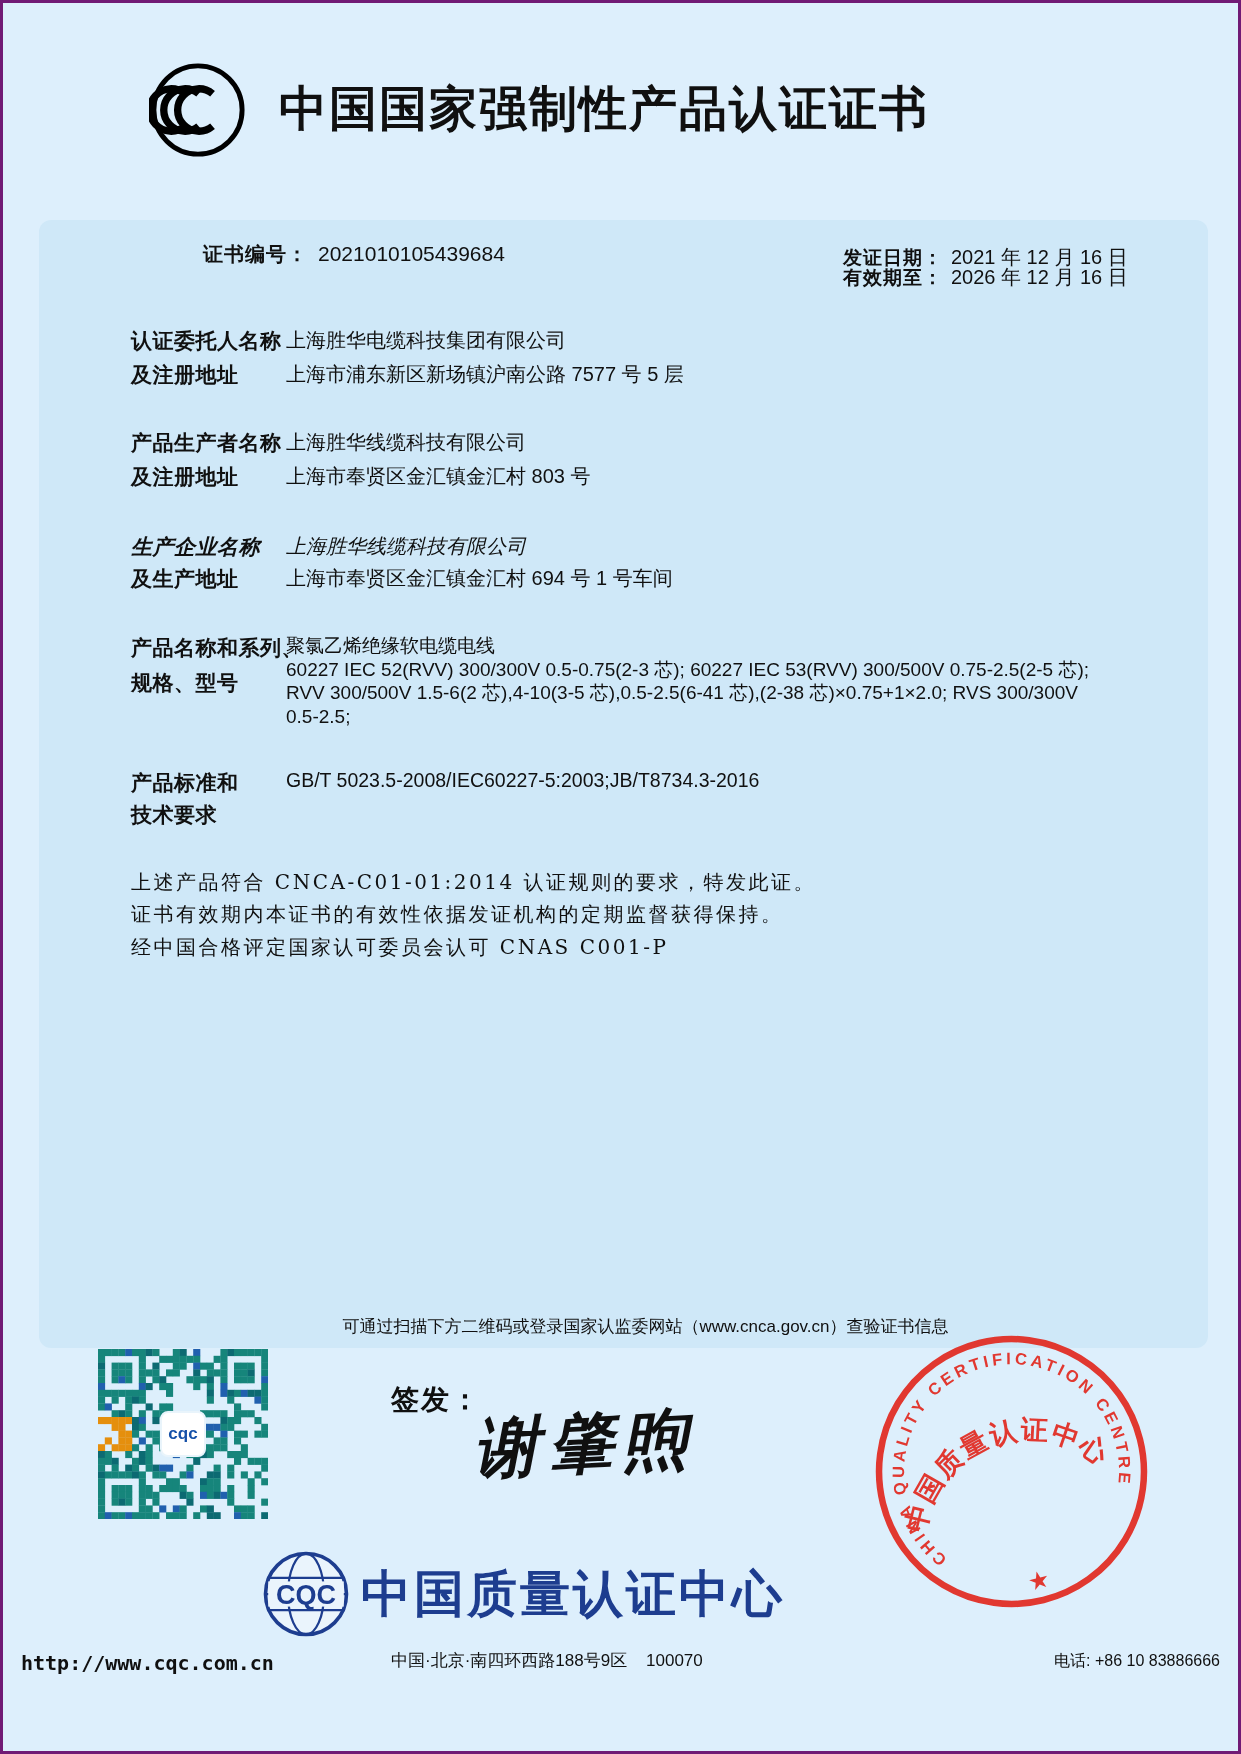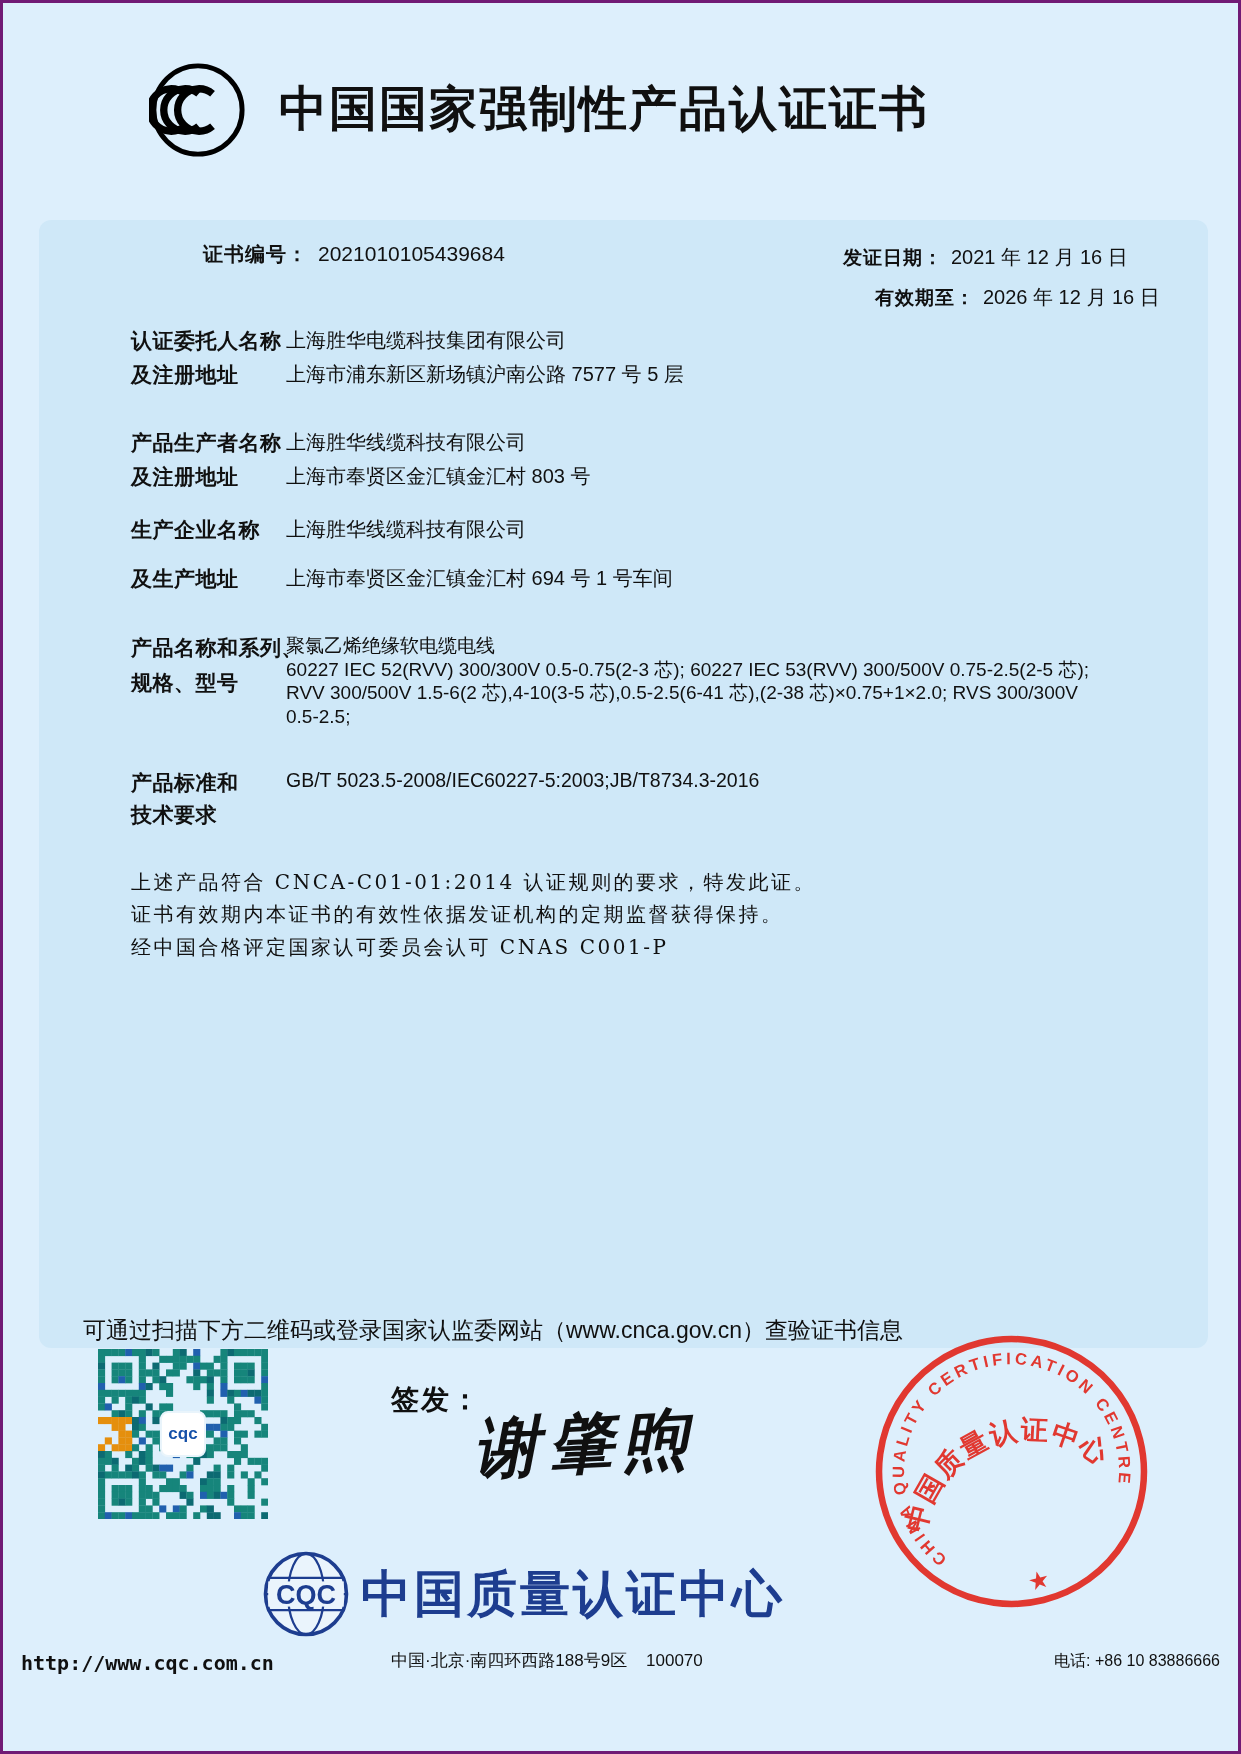--- a/index.html
+++ b/index.html
@@ -24,35 +24,35 @@
   }
   .abs{position:absolute;white-space:nowrap;}
 
   .kai{font-family:"DejaVu Serif","Liberation Serif",serif;}
   .certno{left:164px;top:21px;font-size:20px;}
   .certno .lbl{font-weight:bold;letter-spacing:1px;}
   .certno .val{font-size:21px;margin-left:10px;font-family:"Liberation Sans",sans-serif;}
   .daterow{left:804px;font-size:19px;}
   .daterow .lbl{font-weight:bold;letter-spacing:1px;}
   .daterow .val{font-size:20px;margin-left:8px;font-family:"Liberation Sans",sans-serif;}
-  .d1{top:24px;} .d2{top:64px;margin-left:32px;}
+  .d1{top:24px;} .d2{top:44px;}
 
   .flabel{left:92px;font-size:21px;font-weight:bold;letter-spacing:0.5px;}
   .fvalue{left:247px;font-size:20px;}
   
   .r1a{top:107px;} .r1b{top:141px;}
   .r2a{top:209px;} .r2b{top:243px;}
-  .r3a{top:296px;} .r3b{top:345px;}
+  .r3a{top:313px;font-style:italic;} .r3b{top:345px;}
   .p1 {top:414px;} .p2 {top:449px;}
   .prodvals{left:247px;top:414px;font-size:19px;line-height:23.5px;white-space:nowrap;}
   .s1 {top:549px;} .s2 {top:581px;}
   .stdval{top:549px;font-size:19.5px;}
   .stmt{left:92px;font-size:20px;letter-spacing:2.5px;}
   .t1{top:649px;} .t2{top:681px;} .t3{top:714px;}
-  .verify{left:0;right:0;top:1095px;font-size:23px;white-space:nowrap;padding-left:44px;}
+  .verify{left:0;right:0;top:1095px;text-align:center;font-size:17px;white-space:nowrap;padding-left:44px;}
 
   
   .qr{position:absolute;left:95px;top:1346px;width:170px;height:170px;}
   .qr svg{position:absolute;inset:0;}
   .qr-center{
     position:absolute;left:62px;top:62px;width:46px;height:46px;background:#fff;
     border-radius:8px;display:flex;align-items:center;justify-content:center;
     font-weight:bold;font-size:17px;color:#1550a8;border:2px solid #e9f4fb;box-sizing:border-box;
   }
   .sign-label{position:absolute;left:388px;top:1378px;font-size:28px;font-weight:bold;letter-spacing:2px;}

